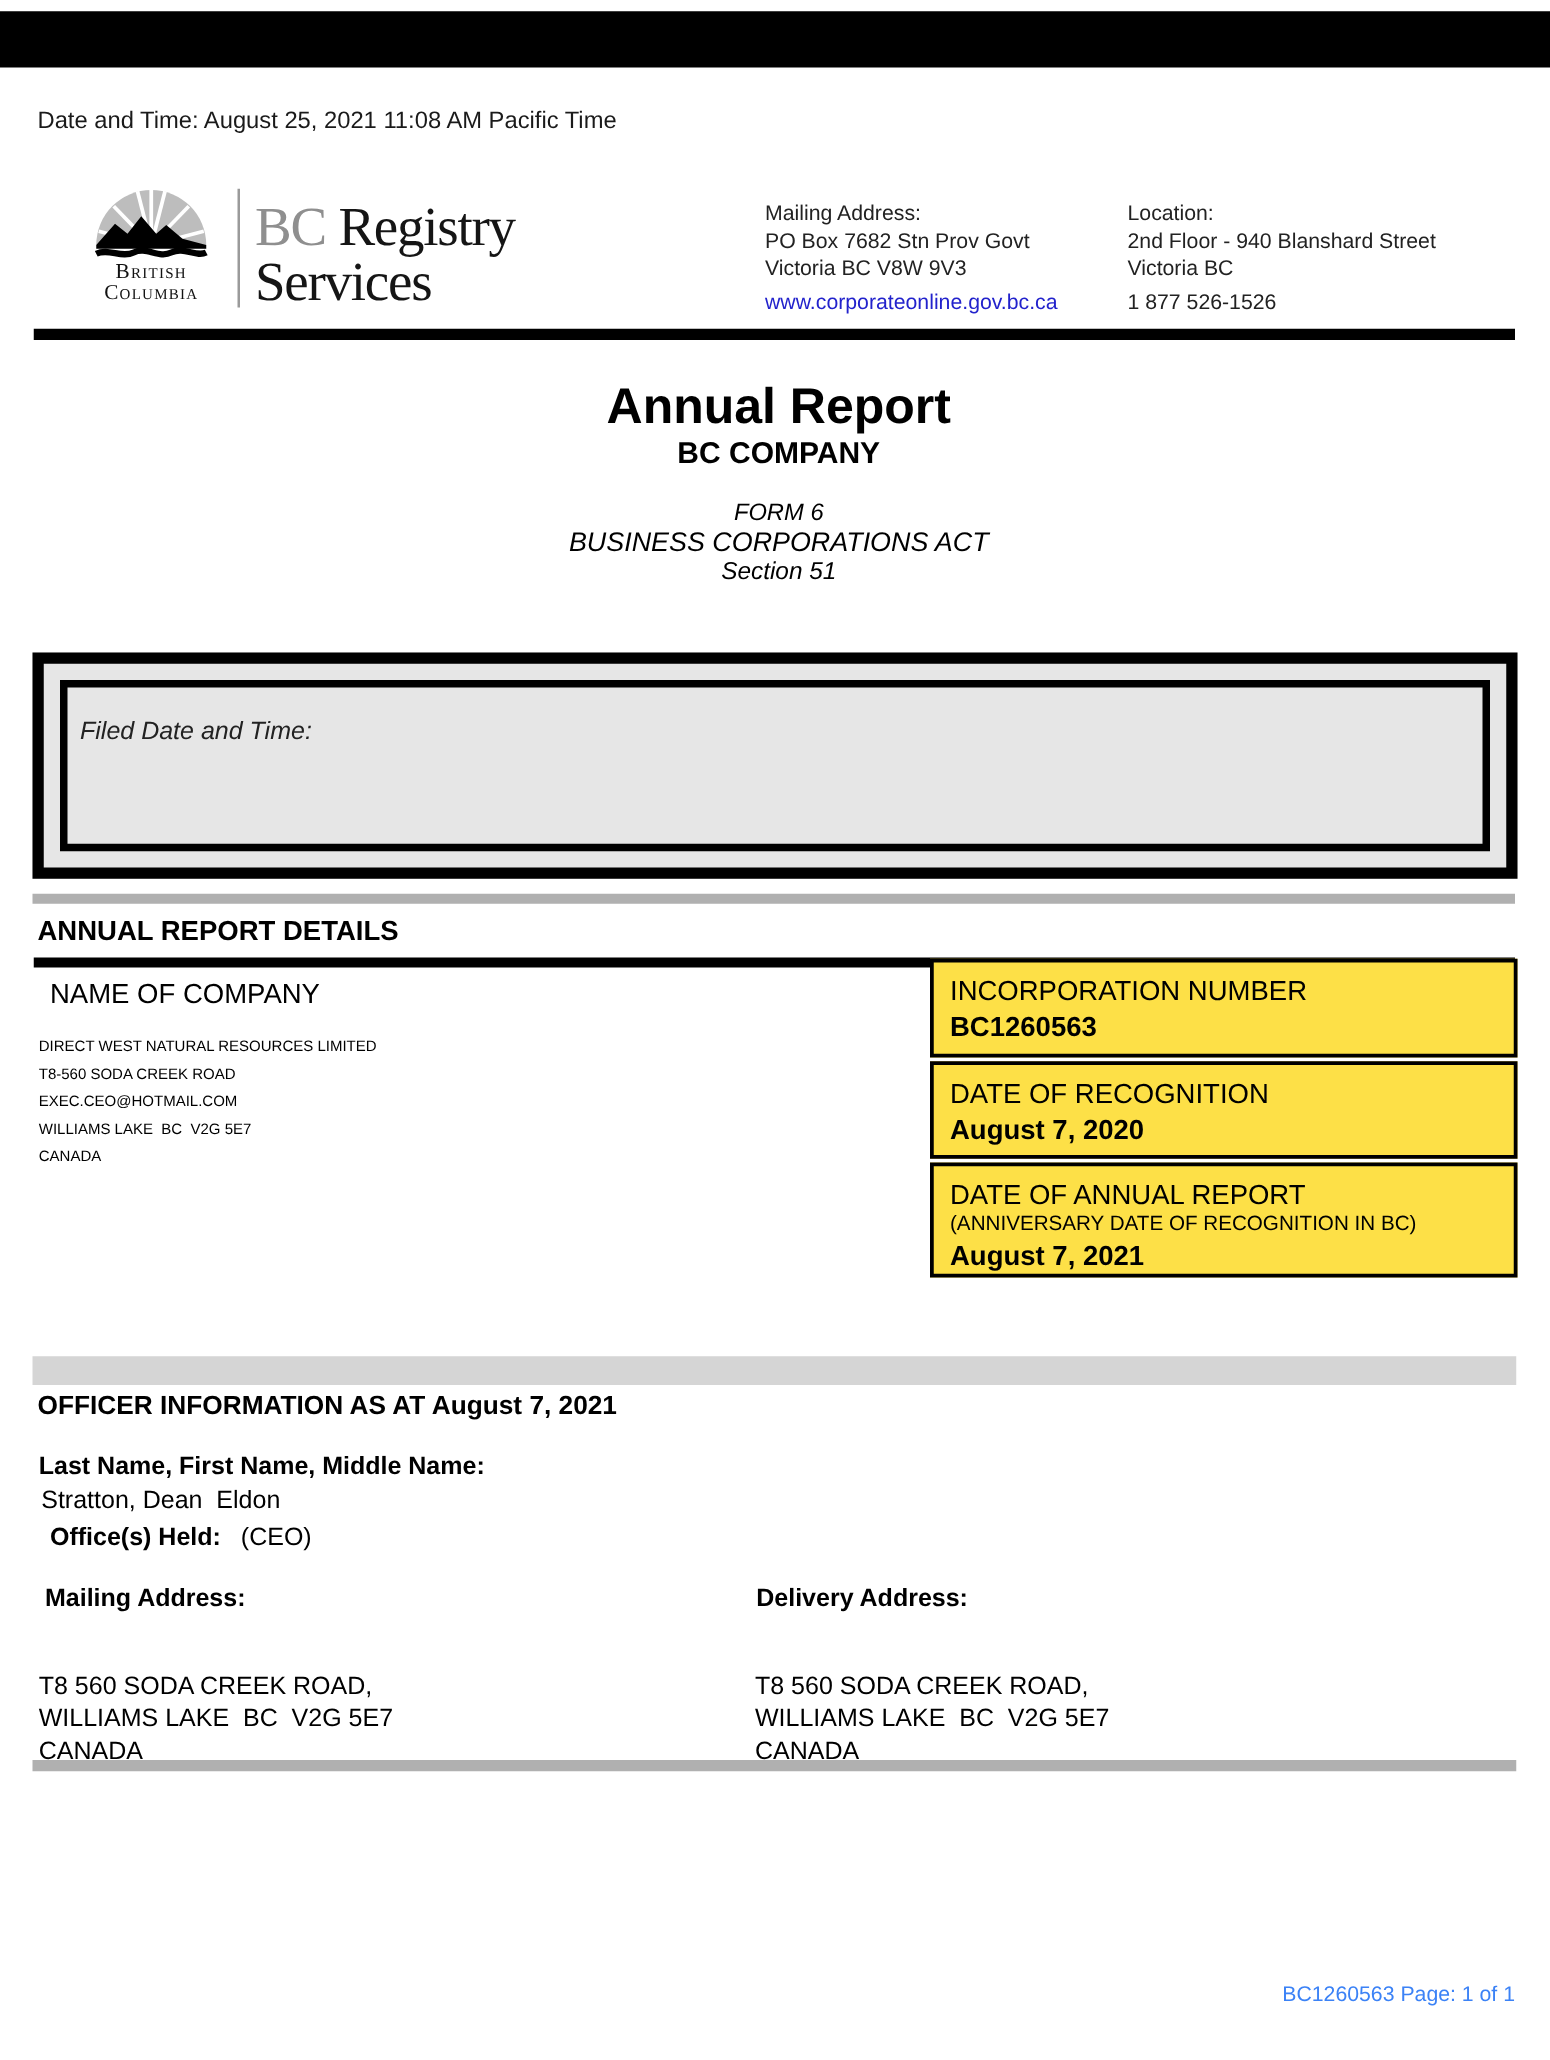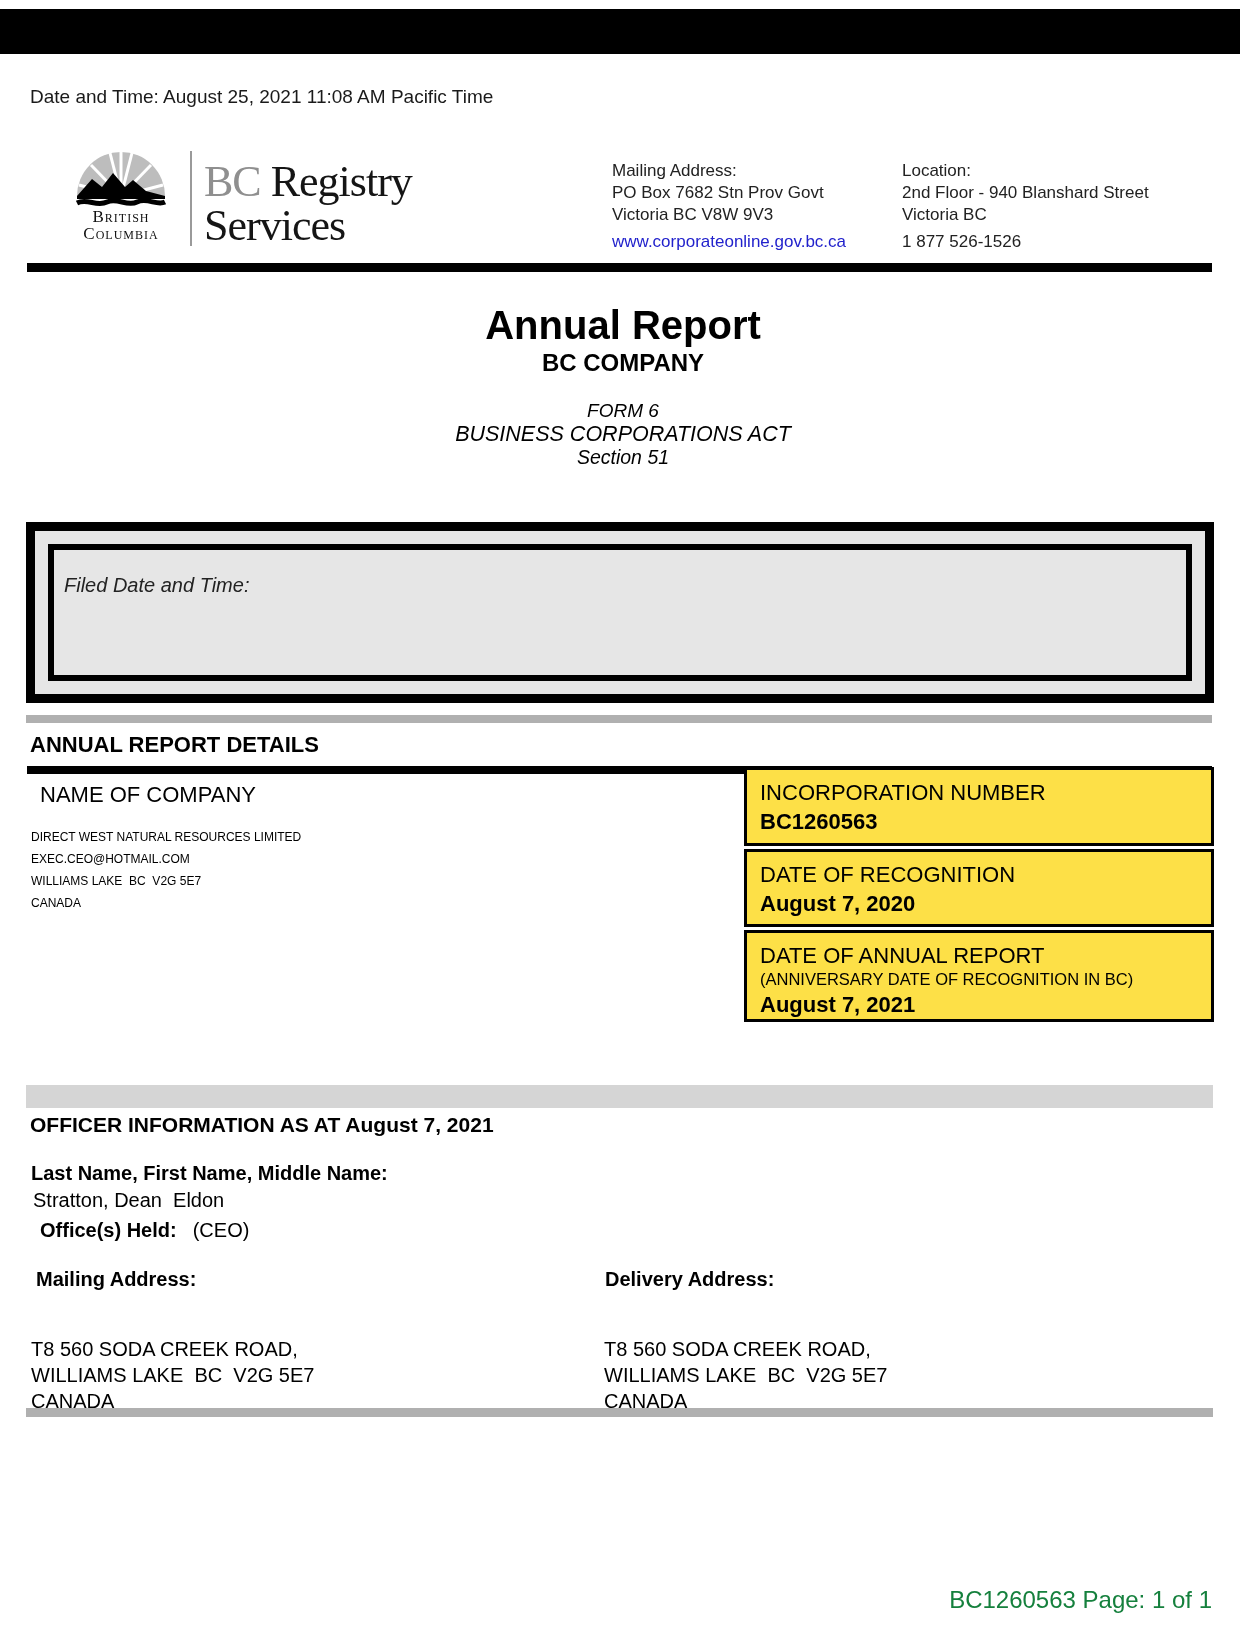--- a/index.html
+++ b/index.html
@@ -71,21 +71,21 @@
   .office-row .lbl { font-weight:bold; margin-right:16px; }
   .addr-label { top:1268px; font-size:20px; font-weight:bold; }
   .addr-lines { top:1336px; font-size:20px; line-height:26px; }
   .addr-mailing-label { left:36px; }
   .addr-mailing-lines { left:31px; }
   .addr-delivery-label { left:605px; }
   .addr-delivery-lines { left:604px; }
   .bar-3 { left:26px; top:1408px; width:1187px; height:9px; background:#b0b0b0; }
 
   
-  .footer { left:632px; top:1586px; width:580px; text-align:right; font-size:24px; color:#15803d; }
+  .footer { left:632px; top:1586px; width:580px; text-align:right; font-size:17px; color:#3b82f6; }
 </style>
 </head>
 <body>
 
 <div class="page">
 
   <div class="abs scan-bar"></div>
 
   <div class="abs datetime">Date and Time: August 25, 2021 11:08 AM Pacific Time</div>
 
@@ -144,20 +144,21 @@
     </div>
   </div>
 
   <div class="abs bar-thin bar-1"></div>
   <div class="abs sec-heading details-heading">ANNUAL REPORT DETAILS</div>
   <div class="abs rule-2"></div>
 
   <div class="abs company-label">NAME OF COMPANY</div>
   <div class="abs company-lines">
     <div class="pre">DIRECT WEST NATURAL RESOURCES LIMITED</div>
+    <div class="pre">T8-560 SODA CREEK ROAD</div>
     <div class="pre">EXEC.CEO@HOTMAIL.COM</div>
     <div class="pre">WILLIAMS LAKE  BC  V2G 5E7</div>
     <div class="pre">CANADA</div>
   </div>
 
   <div class="abs dbox dbox-1">
     <div class="dbox-label">INCORPORATION NUMBER</div>
     <div class="dbox-value">BC1260563</div>
   </div>
   <div class="abs dbox dbox-2">

